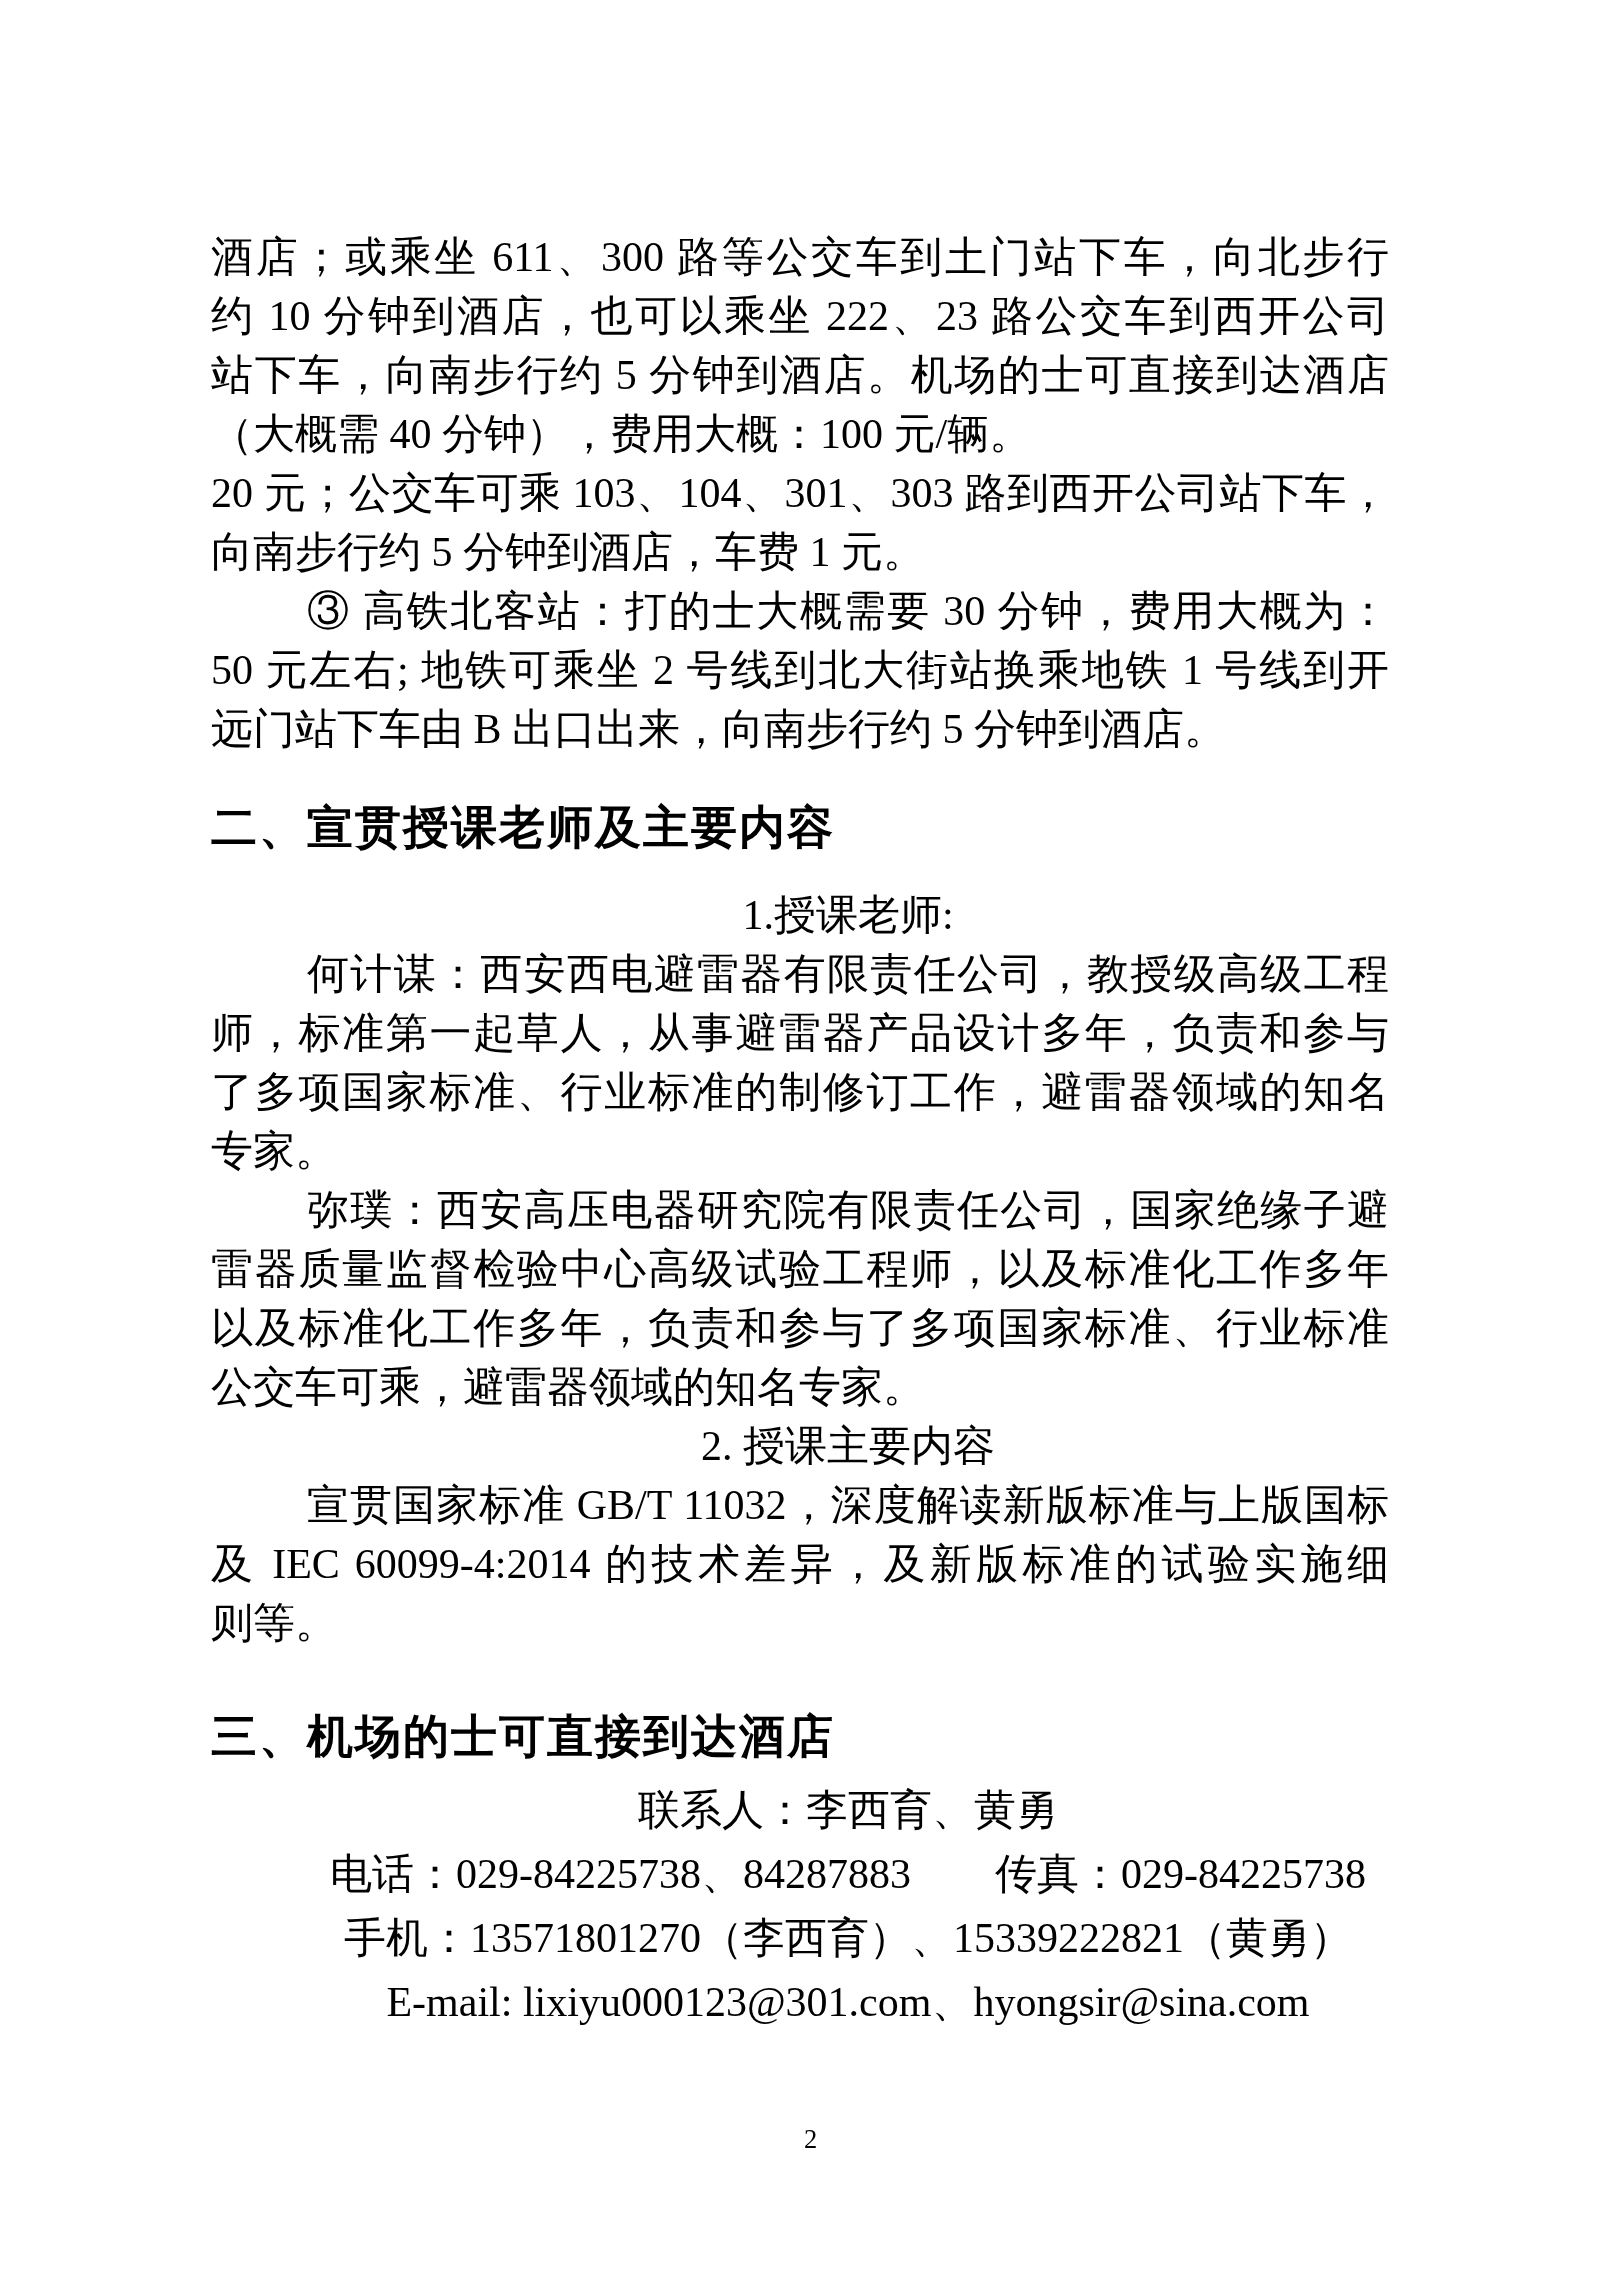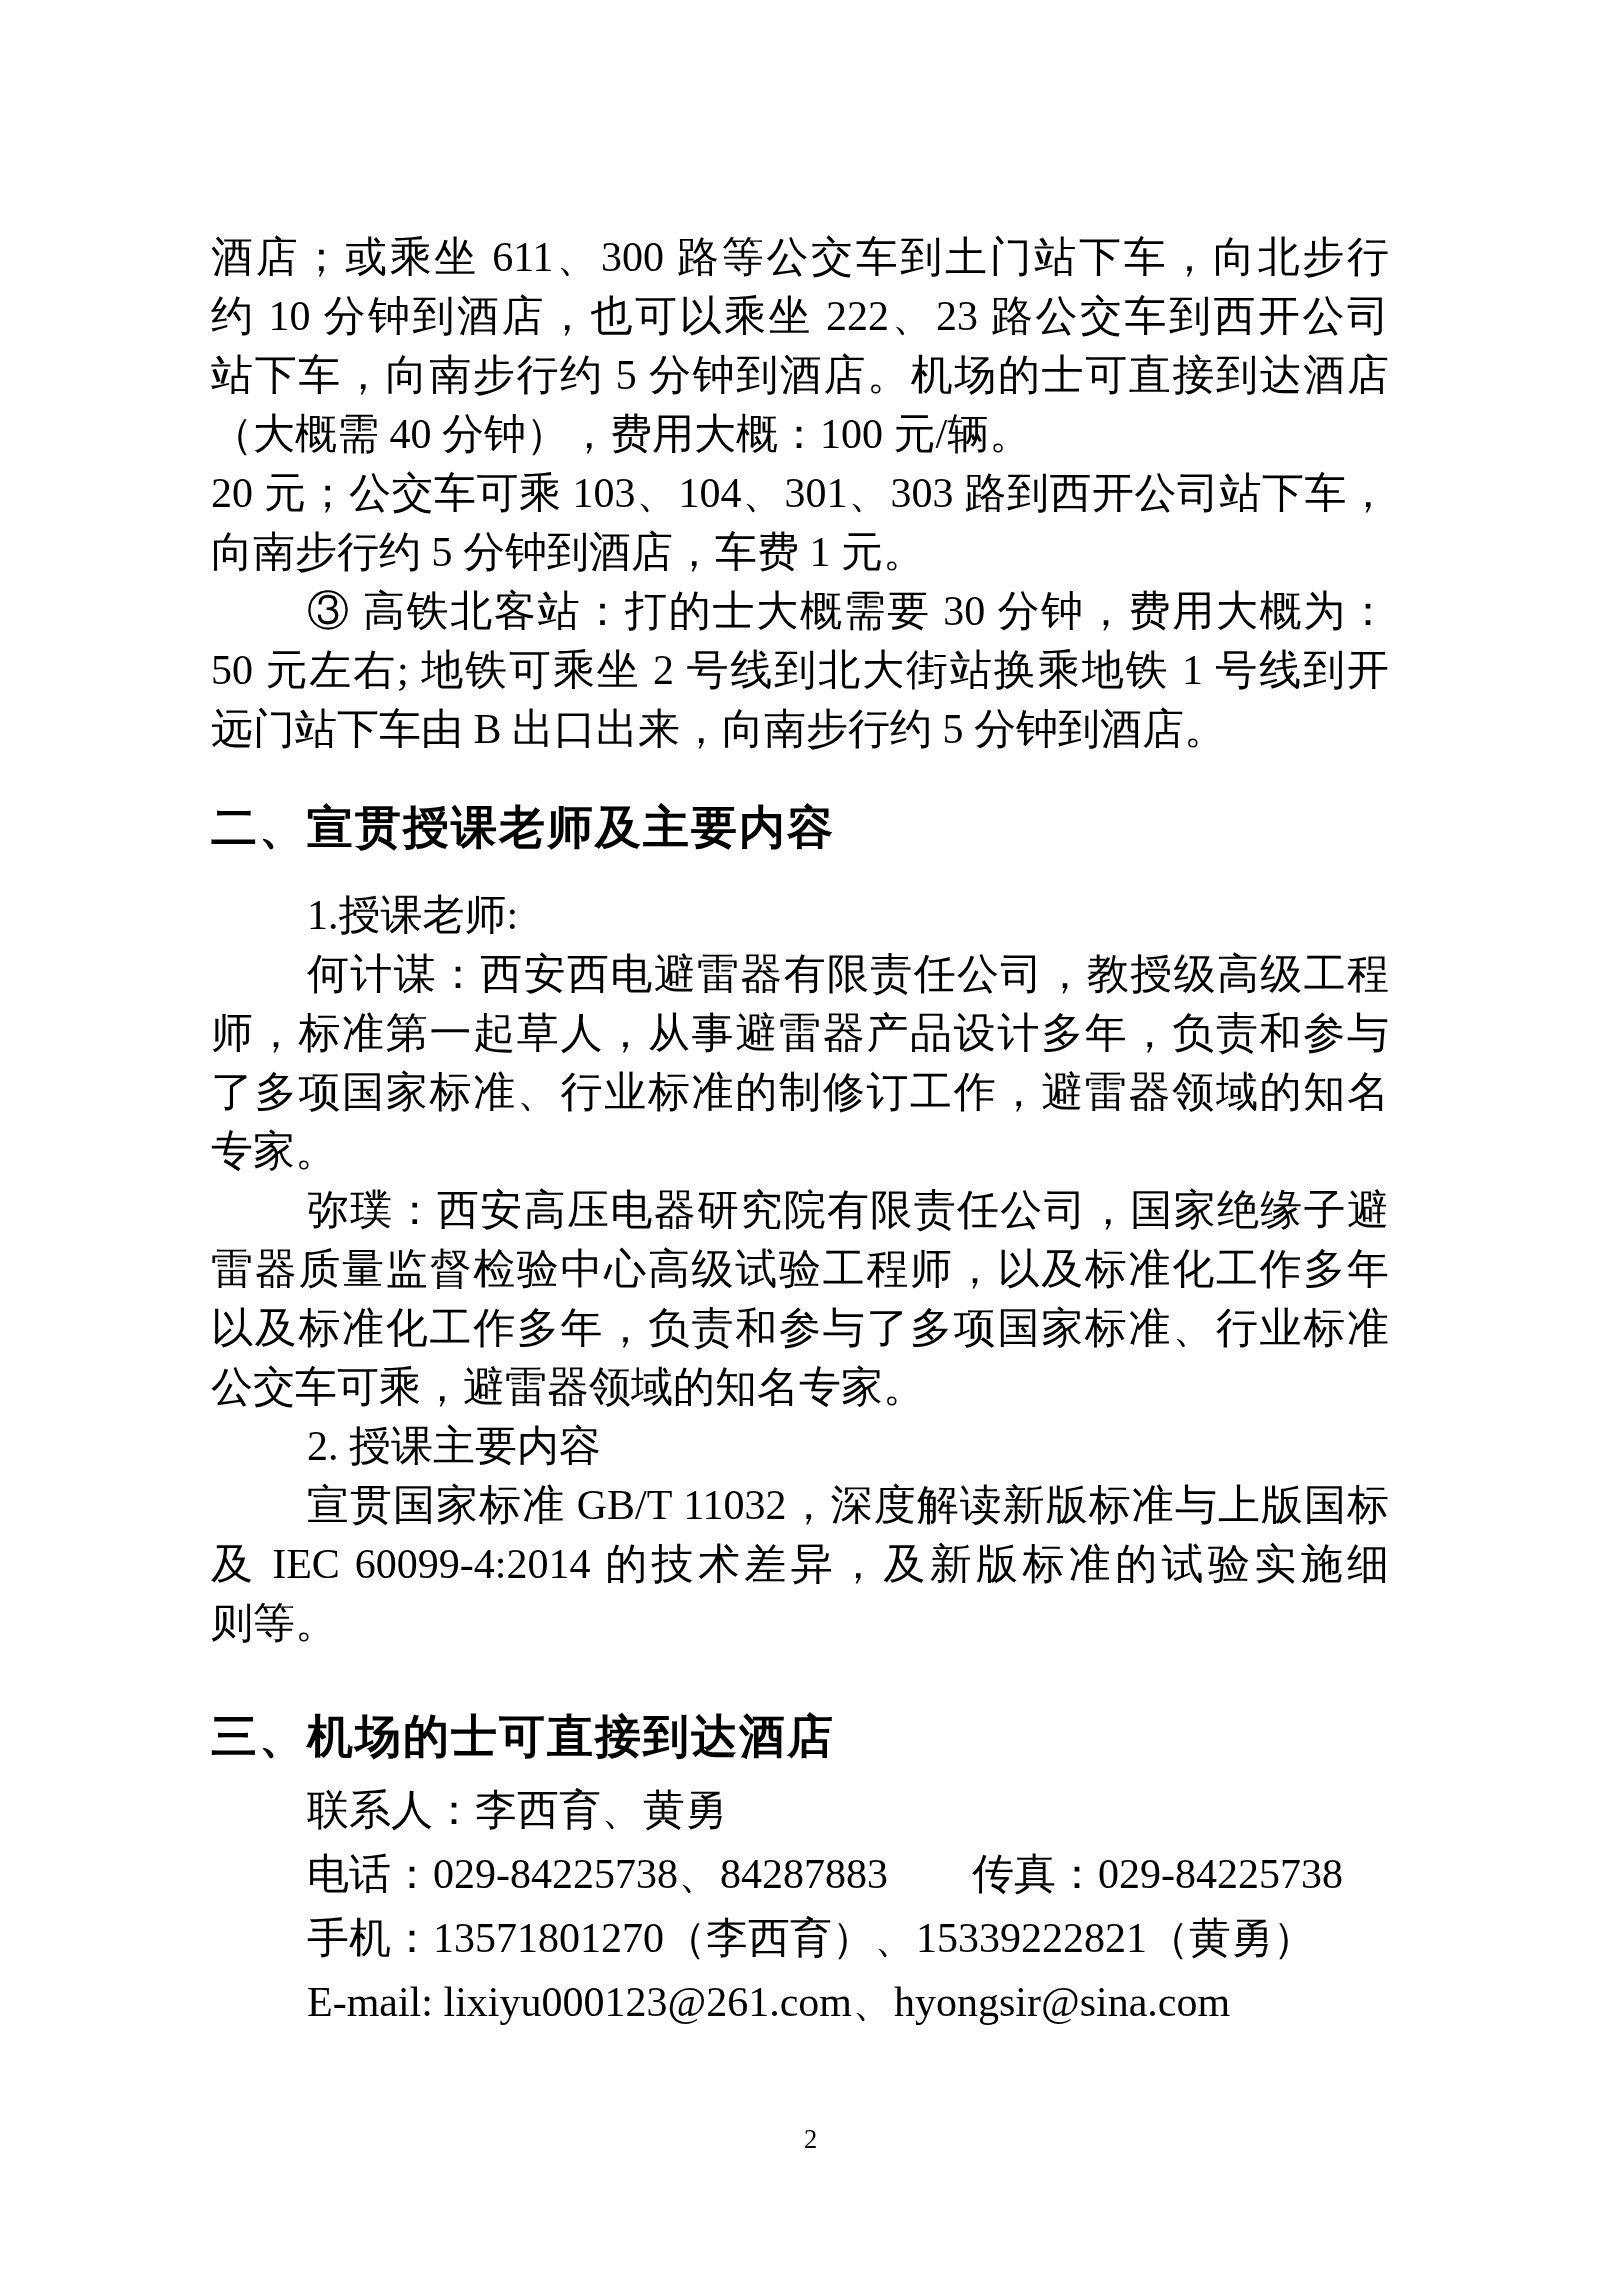--- a/index.html
+++ b/index.html
@@ -30,20 +30,21 @@
     white-space: pre-wrap;
   }
   
   .j {
     text-align: justify;
     text-align-last: justify;
   }
   
   .ind {
     text-indent: 96px;
+    text-align: center;
   }
   .heading {
     font-weight: 700;
     font-size: 46px;
     line-height: 63px;
     letter-spacing: 2px;
   }
   .heading.sec2 { margin-top: 37px; margin-bottom: 27.4px; }
   .heading.sec3 { margin-top: 52px; margin-bottom: 9.8px; }
   
@@ -108,20 +109,20 @@
       <div class="ln j">及 IEC 60099-4:2014 的技术差异，及新版标准的试验实施细</div>
       <div class="ln">则等。</div>
     </div>
 
     <div class="heading sec3">三、机场的士可直接到达酒店</div>
 
     <div class="contact">
       <div class="ln ind">联系人：李西育、黄勇</div>
       <div class="ln ind">电话：029-84225738、84287883　　传真：029-84225738</div>
       <div class="ln ind">手机：13571801270（李西育）、15339222821（黄勇）</div>
-      <div class="ln ind">E-mail: lixiyu000123@261.com、hyongsir@sina.com</div>
+      <div class="ln ind">E-mail: lixiyu000123@301.com、hyongsir@sina.com</div>
     </div>
 
   </div>
 
   <div class="footer">2</div>
 </div>
 
 
 </body></html>

